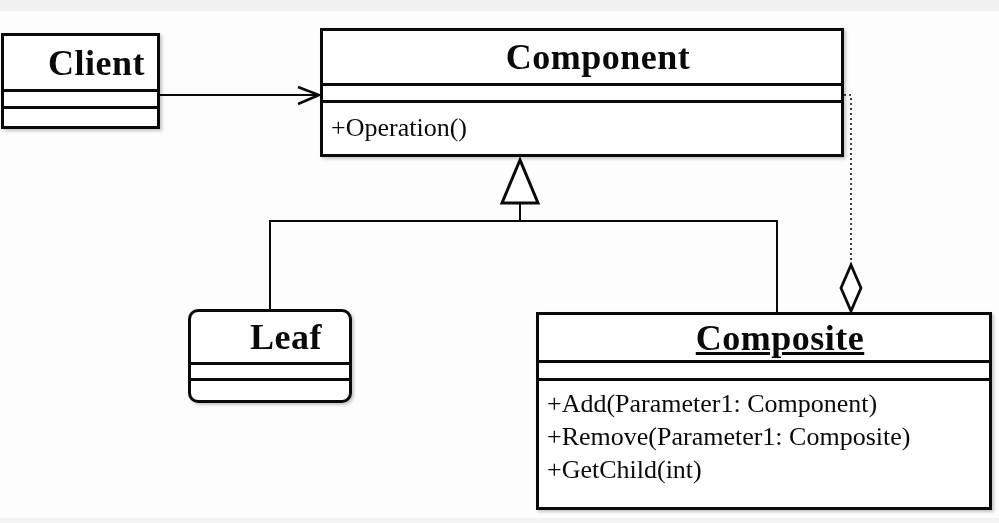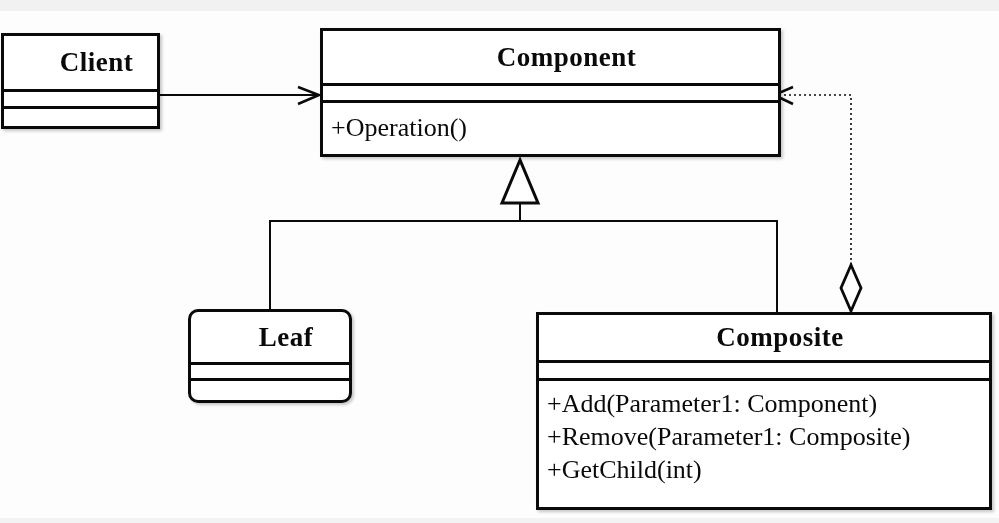--- a/index.html
+++ b/index.html
@@ -40,21 +40,21 @@
     border: 3px solid #0a0a0a;
     background: #ffffff;
     box-shadow: 2px 2px 3px rgba(0,0,0,0.22);
   }
   .c-title {
     box-sizing: border-box;
     display: flex;
     align-items: center;
     justify-content: center;
     font-weight: bold;
-    font-size: 27px;
+    font-size: 36px;
     letter-spacing: 0.5px;
     margin-left: 32px;
   }
   .c-attrs {
     box-sizing: border-box;
     border-top: 3px solid #0a0a0a;
   }
   .c-ops {
     box-sizing: border-box;
     border-top: 3px solid #0a0a0a;
@@ -62,32 +62,32 @@
     line-height: 33px;
     padding: 5px 0 0 8px;
     white-space: nowrap;
   }
   
   #box-client        { left: 1px;  top: 33px;  width: 159px; height: 96px; }
   #box-client .c-title { height: 53px; }
   #box-client .c-attrs { height: 17px; }
   #box-client .c-ops   { height: 20px; padding: 0; }
   
-  #box-component        { left: 320px; top: 28px;  width: 461px; height: 129px; }
+  #box-component        { left: 320px; top: 28px;  width: 524px; height: 129px; }
   #box-component .c-title { height: 52px; }
   #box-component .c-attrs { height: 17px; }
   #box-component .c-ops   { height: 54px; padding-top: 8px; }
   
   #box-leaf        { left: 188px; top: 309px; width: 164px; height: 94px; border-radius: 10px; }
   #box-leaf .c-title { height: 50px; }
   #box-leaf .c-attrs { height: 16px; }
   #box-leaf .c-ops   { height: 22px; padding: 0; }
   
   #box-composite        { left: 536px; top: 312px; width: 456px; height: 198px; }
-  #box-composite .c-title { height: 45px; }
+  #box-composite .c-title { height: 45px; text-decoration: underline; }
   #box-composite .c-attrs { height: 18px; }
   #box-composite .c-ops   { height: 159px; padding-top: 6px; }
   .op-line { white-space: nowrap; }
 </style>
 </head>
 <body>
 
 <div class="canvas">
 
   <div class="edge-band-top"></div>

